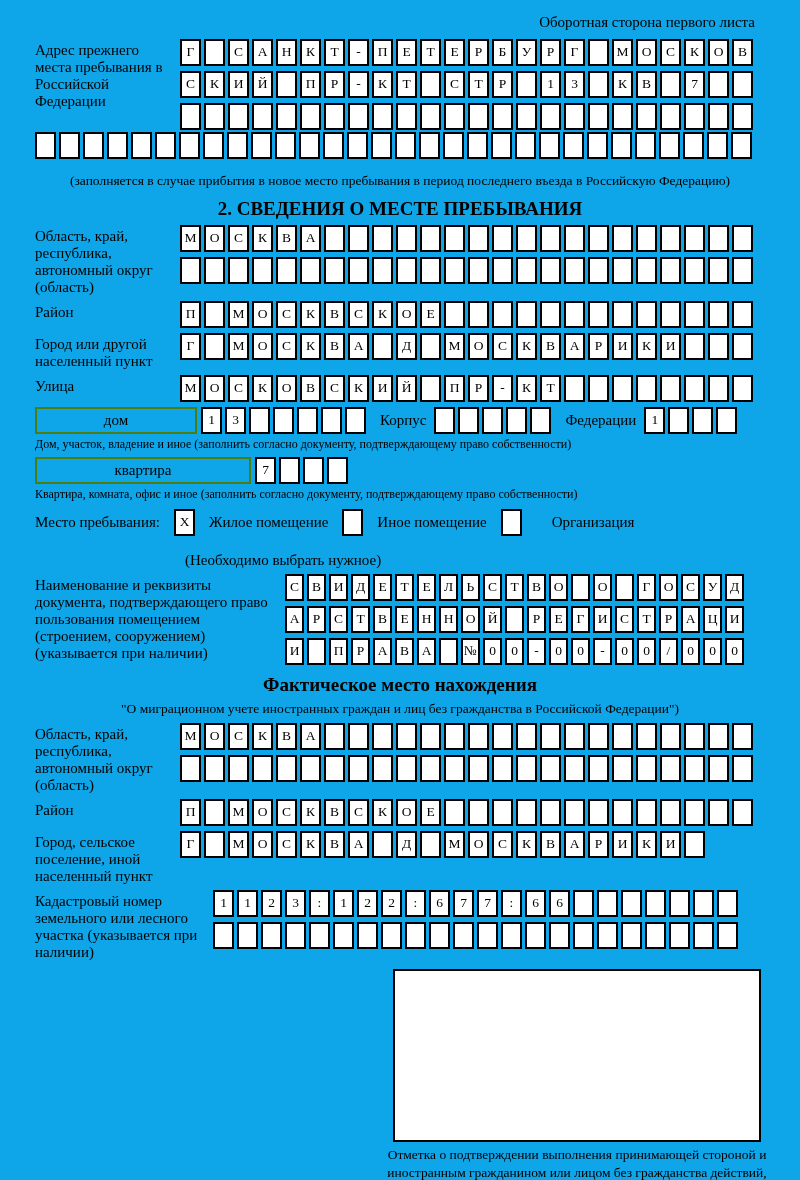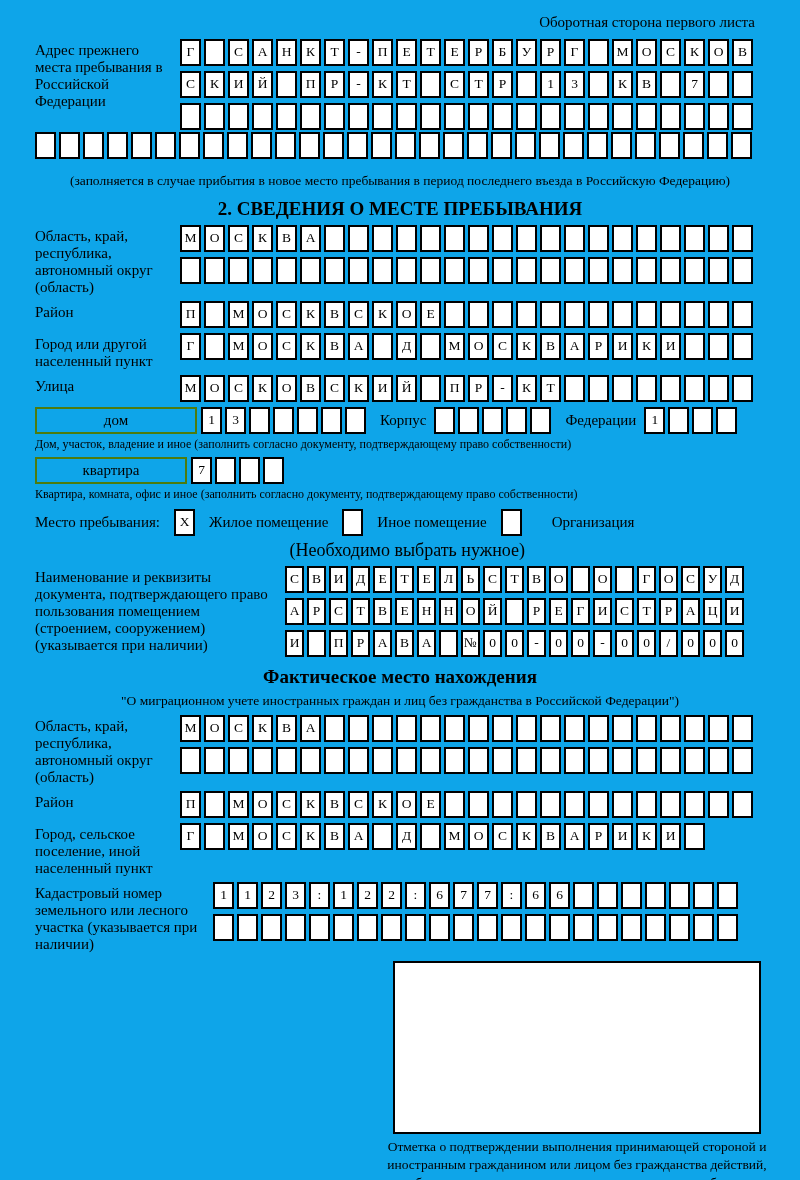--- a/index.html
+++ b/index.html
@@ -68,36 +68,36 @@
   .widebox {
     flex: none;
     border: 2px solid #4d7c0f;
     height: 27px;
     text-align: center;
     font-size: 15px;
     line-height: 23px;
     margin-right: 4px;
   }
   .dom-box { width: 162px; }
-  .kv-box  { width: 152px; }
+  .kv-box  { width: 216px; }
   .inline-label { font-size: 15px; margin: 0 8px 0 14px; }
   .mesto-row {
     display: flex;
     align-items: center;
     font-size: 15px;
     margin-top: 7px;
   }
   .mesto-row .cbox { margin: 0 14px; }
   .mesto-row .org-label { margin-left: 16px; }
   .mesto-note {
     width: 340px;
     margin-left: 150px;
-    text-align: right;
-    font-size: 18px;
-    margin-top: 4px;
+    text-align: left;
+    font-size: 15px;
+    margin-top: 16px;
   }
   .fact-note { text-align: center; font-size: 13.5px; line-height: 18px; }
   .stamp-area { margin-top: 8px; }
   .stamp-box {
     margin-left: 358px;
     width: 368px;
     height: 173px;
     border: 2px solid #000;
     background: #fff;
   }

